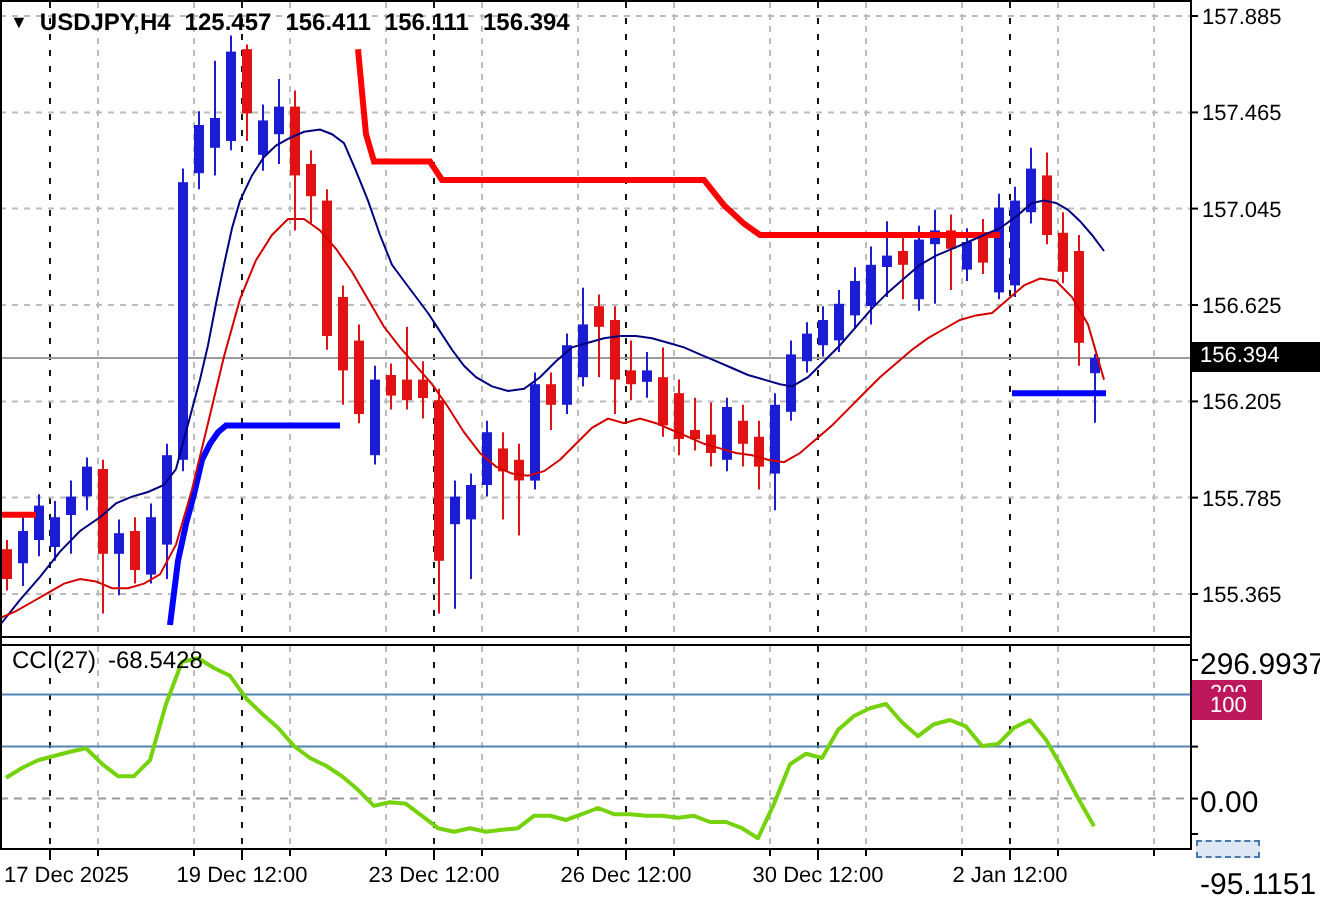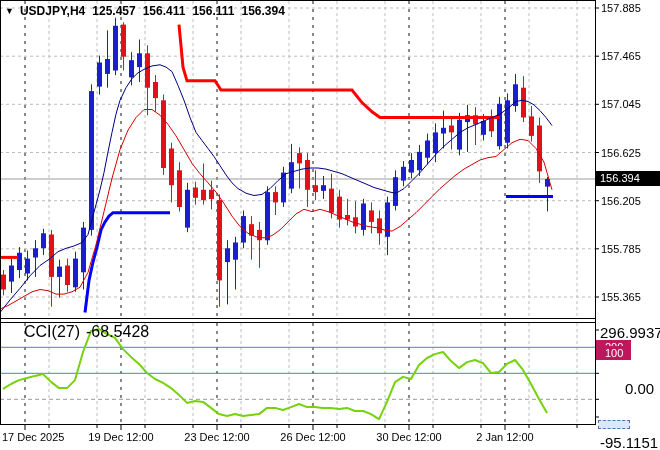--- a/index.html
+++ b/index.html
@@ -2,29 +2,29 @@
 <html><head>
 <meta charset="utf-8">
 <style>
   html,body{margin:0;padding:0;background:#fff;}
   .wrap{position:relative;width:660px;height:450px;background:#fff;overflow:hidden;
         font-family:"Liberation Sans",sans-serif;}
   svg{position:absolute;left:0;top:0;}
   .title{position:absolute;left:5px;top:4px;display:flex;align-items:center;gap:7px;
          font-size:12px;font-weight:bold;color:#000;white-space:nowrap;}
   .title .arrow{font-size:9px;margin-right:-1px;}
-  .cci-label{position:absolute;left:24px;top:323px;display:flex;gap:6px;
-             font-size:16px;color:#000;white-space:nowrap;}
+  .cci-label{position:absolute;left:6px;top:323px;display:flex;gap:6px;
+             font-size:12px;color:#000;white-space:nowrap;}
   .axis-tag{position:absolute;font-size:11px;line-height:15px;padding-left:4px;color:#fff;}
   .price-tag{left:596px;top:171px;width:62px;height:15px;background:#000;}
   .lvl-tag{left:596px;width:26px;height:14px;line-height:14px;background:#be185d;padding-left:9px;}
   .tag200{top:340px;}
   .tag100{top:346px;}
   .cci-axis-label{position:absolute;left:600px;font-size:15px;color:#000;white-space:nowrap;}
-  .cci-max{top:324px;} .cci-zero{top:380px;margin-left:25px;} .cci-min{top:434px;}
+  .cci-max{top:324px;} .cci-zero{top:393px;} .cci-min{top:434px;}
   .blue-dash-marker{position:absolute;left:598px;top:420px;width:30px;height:7px;
                     border:1px dashed #4a78aa;background:#dde8f4;}
 </style>
 </head>
 <body>
 
 <div class="wrap">
 
   <svg id="chart" width="660" height="450">
       <g>

